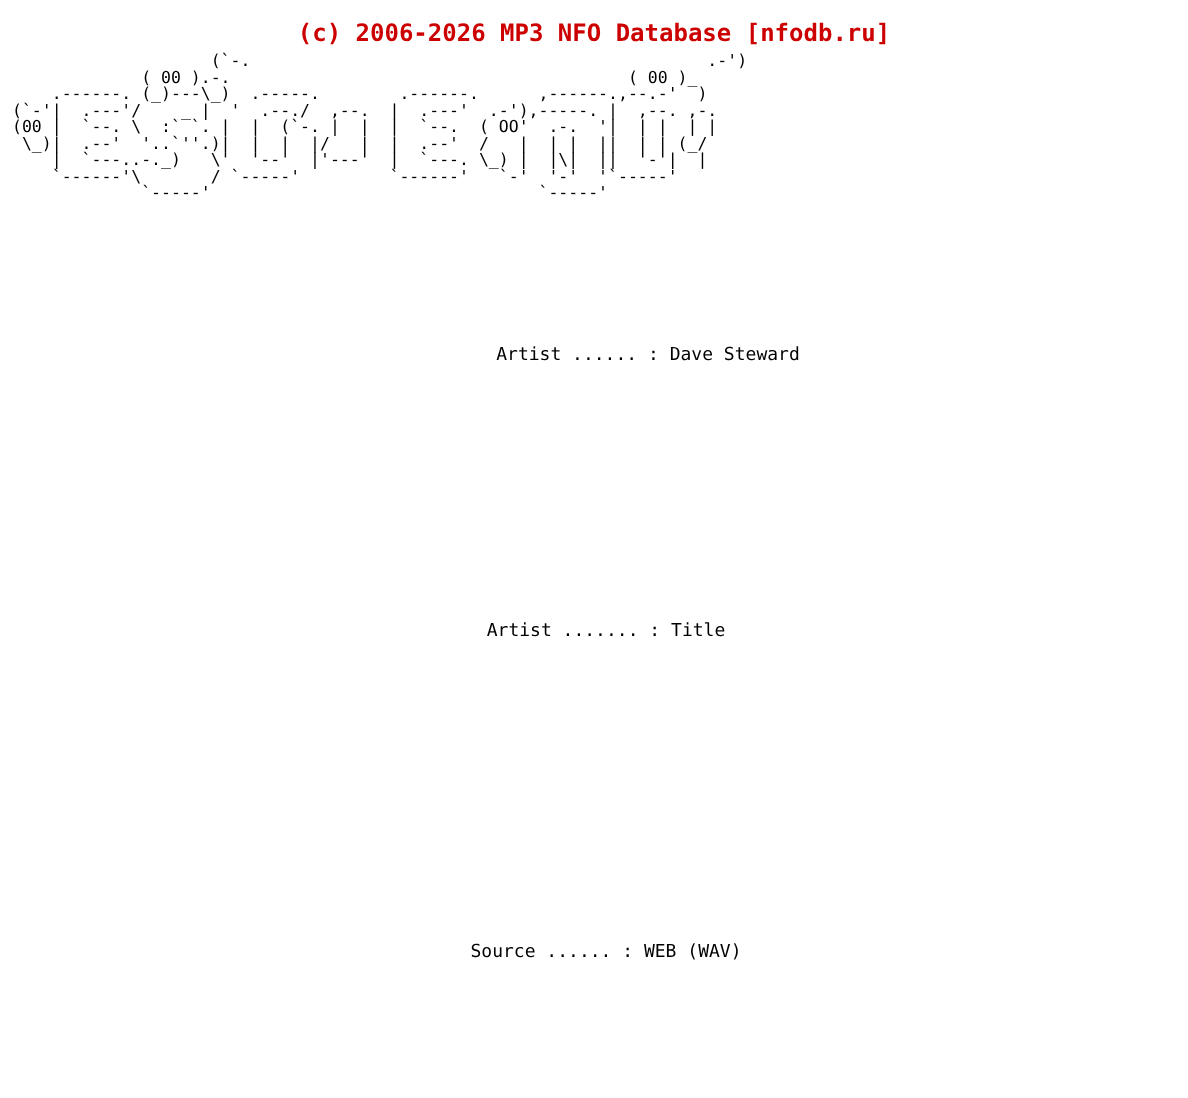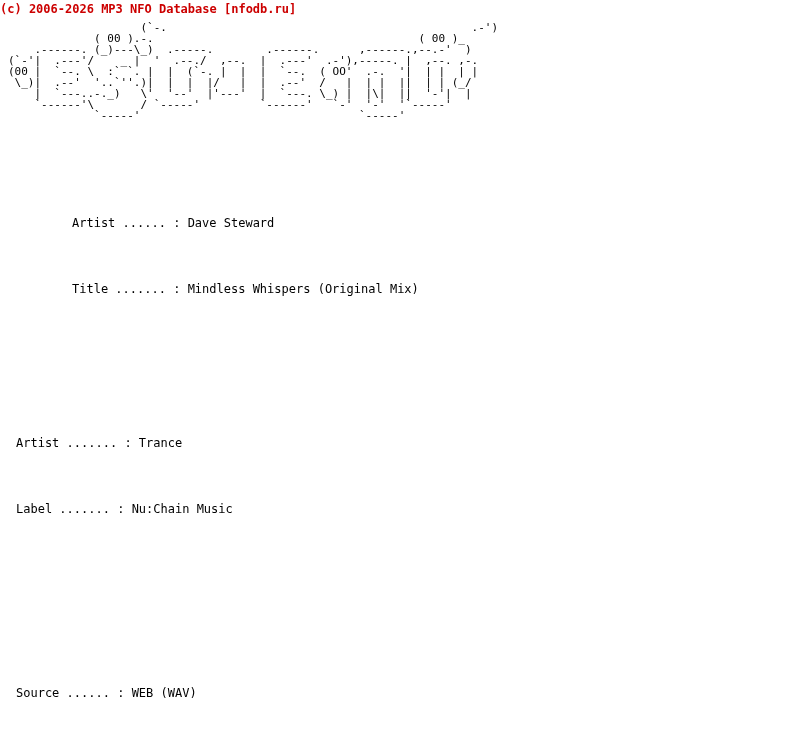--- a/index.html
+++ b/index.html
@@ -13,26 +13,27 @@
     font-family: "DejaVu Sans Mono", monospace;
     color: #000000;
     overflow: hidden;
   }
   .page {
     position: relative;
     width: 792px;
     height: 732px;
   }
   .site-header {
+    text-align: center;
     color: #cc0000;
     font-family: "DejaVu Sans Mono", monospace;
-    font-size: 12px;
+    font-size: 16px;
     font-weight: bold;
     line-height: 14px;
-    padding-top: 2px;
+    padding-top: 15px;
     white-space: pre;
   }
   .ascii-logo {
     font-family: "DejaVu Sans Mono", monospace;
     font-size: 11px;
     line-height: 11px;
     white-space: pre;
     color: #000000;
     margin: 6px 0 0 8px;
     letter-spacing: 0px;
@@ -41,20 +42,21 @@
     font-family: "DejaVu Sans Mono", monospace;
     font-size: 12px;
     line-height: 12px;
     white-space: pre;
     color: #000000;
     margin: 0;
     padding: 0 0 0 16px;
   }
   .blk {
     white-space: pre;
+    text-align: center;
   }
   .spacer-lg { height: 36px; }
   .spacer-md { height: 22px; }
   .spacer-xs { height: 6px; }
   .indent-hdr { padding-left: 56px; }
 </style>
 </head>
 <body>
 
 <div class="page">
@@ -71,29 +73,27 @@
     `------'\       / `-----'         `------'   `-'  '-'  '`-----'
              `-----'                                 `-----'</pre>
 
   <div class="spacer-lg"></div>
 
   <div class="nfo-body">
 
     <div class="indent-hdr">
       <div class="blk"><span>Artist ......</span> <span>:</span> <span>Dave Steward</span></div>
       <div class="spacer-xs"></div>
-      <div class="blk"><span>Title .......</span> <span>:</span> <span>Mindless Whispers (Original Mix)</span></div>
     </div>
 
     <div class="spacer-md"></div>
 
     <div>
-      <div class="blk"><span>Artist .......</span> <span>:</span> <span>Trance</span></div>
+      <div class="blk"><span>Artist .......</span> <span>:</span> <span>Title</span></div>
       <div class="spacer-xs"></div>
-      <div class="blk"><span>Label .......</span> <span>:</span> <span>Nu:Chain Music</span></div>
       <div class="spacer-xs"></div>
     </div>
 
     <div class="spacer-md"></div>
 
     <div>
       <div class="blk"><span>Source ......</span> <span>:</span> <span>WEB (WAV)</span></div>
       
       
       

